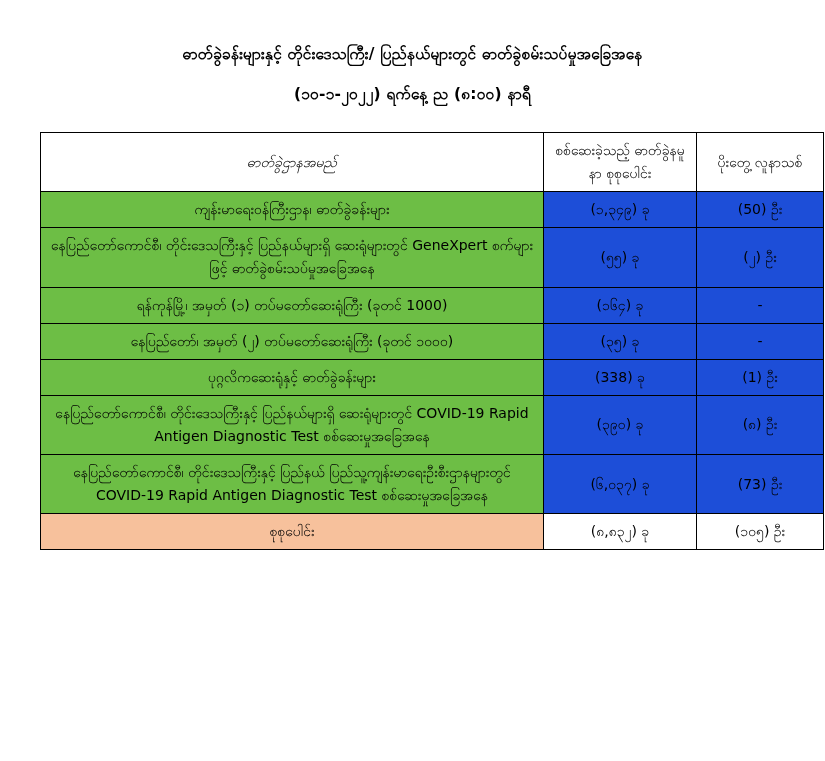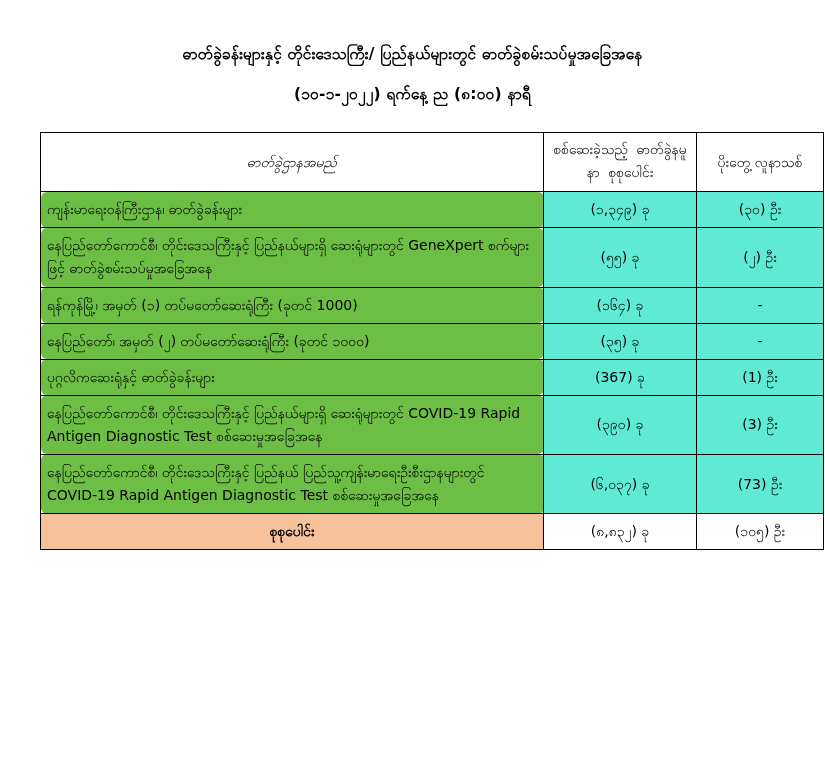--- a/index.html
+++ b/index.html
@@ -42,45 +42,45 @@
   }
   table.report td, table.report th {
     border: 1px solid #000000;
     padding: 6px 6px;
     vertical-align: middle;
     font-size: 14px;
     line-height: 1.65;
     font-weight: 400;
   }
   th.col-name { width: 490px; font-style: italic; }
-  th.col-tested { width: 140px; font-family: Liberation Mono, monospace; }
+  th.col-tested { width: 140px; }
   th.col-positive { width: 114px; }
 
   thead th {
     text-align: center;
     font-weight: 600;
     padding: 10px 8px;
     font-size: 14px;
   }
   td.name-cell {
+    text-align: center;
     padding: 8px 14px;
-    border-radius: 6px;
   }
   td.num-cell {
     text-align: center;
   }
   tr.green td {
     background: #6dbe45;
   }
   tr.green td.num-cell {
-    background: #5eead4;
+    background: #1d4ed8;
   }
   tr.total td {
     background: #f7c19c;
-    font-weight: 700;
+    font-weight: 400;
     text-align: center;
   }
   tr.total td.num-cell {
     background: #ffffff;
     font-weight: 400;
   }
 </style>
 </head>
 <body>
 
@@ -96,46 +96,46 @@
       <tr>
         <th class="col-name">ဓာတ်ခွဲဌာနအမည်</th>
         <th class="col-tested">စစ်ဆေးခဲ့သည့် ဓာတ်ခွဲနမူနာ စုစုပေါင်း</th>
         <th class="col-positive">ပိုးတွေ့ လူနာသစ်</th>
       </tr>
     </thead>
     <tbody>
       <tr class="green">
         <td class="name-cell">ကျန်းမာရေးဝန်ကြီးဌာန၊ ဓာတ်ခွဲခန်းများ</td>
         <td class="num-cell">(၁,၃၄၉) ခု</td>
-        <td class="num-cell">(၃၀) ဦး</td>
+        <td class="num-cell">(50) ဦး</td>
       </tr>
       <tr class="green">
         <td class="name-cell">နေပြည်တော်ကောင်စီ၊ တိုင်းဒေသကြီးနှင့် ပြည်နယ်များရှိ ဆေးရုံများတွင် GeneXpert စက်များဖြင့် ဓာတ်ခွဲစမ်းသပ်မှုအခြေအနေ</td>
         <td class="num-cell">(၅၅) ခု</td>
         <td class="num-cell">(၂) ဦး</td>
       </tr>
       <tr class="green">
         <td class="name-cell">ရန်ကုန်မြို့၊ အမှတ် (၁) တပ်မတော်ဆေးရုံကြီး (ခုတင် 1000)</td>
         <td class="num-cell">(၁၆၄) ခု</td>
         <td class="num-cell">-</td>
       </tr>
       <tr class="green">
         <td class="name-cell">နေပြည်တော်၊ အမှတ် (၂) တပ်မတော်ဆေးရုံကြီး (ခုတင် ၁၀၀၀)</td>
         <td class="num-cell">(၃၅) ခု</td>
         <td class="num-cell">-</td>
       </tr>
       <tr class="green">
         <td class="name-cell">ပုဂ္ဂလိကဆေးရုံနှင့် ဓာတ်ခွဲခန်းများ</td>
-        <td class="num-cell">(367) ခု</td>
+        <td class="num-cell">(338) ခု</td>
         <td class="num-cell">(1) ဦး</td>
       </tr>
       <tr class="green">
         <td class="name-cell">နေပြည်တော်ကောင်စီ၊ တိုင်းဒေသကြီးနှင့် ပြည်နယ်များရှိ ဆေးရုံများတွင် COVID-19 Rapid Antigen Diagnostic Test စစ်ဆေးမှုအခြေအနေ</td>
         <td class="num-cell">(၃၉၀) ခု</td>
-        <td class="num-cell">(3) ဦး</td>
+        <td class="num-cell">(၈) ဦး</td>
       </tr>
       <tr class="green">
         <td class="name-cell">နေပြည်တော်ကောင်စီ၊ တိုင်းဒေသကြီးနှင့် ပြည်နယ် ပြည်သူ့ကျန်းမာရေးဦးစီးဌာနများတွင်  COVID-19 Rapid Antigen Diagnostic Test စစ်ဆေးမှုအခြေအနေ</td>
         <td class="num-cell">(၆,၀၃၇) ခု</td>
         <td class="num-cell">(73) ဦး</td>
       </tr>
       <tr class="total">
         <td>စုစုပေါင်း</td>
         <td class="num-cell">(၈,၈၃၂) ခု</td>
         <td class="num-cell">(၁၀၅) ဦး</td>

